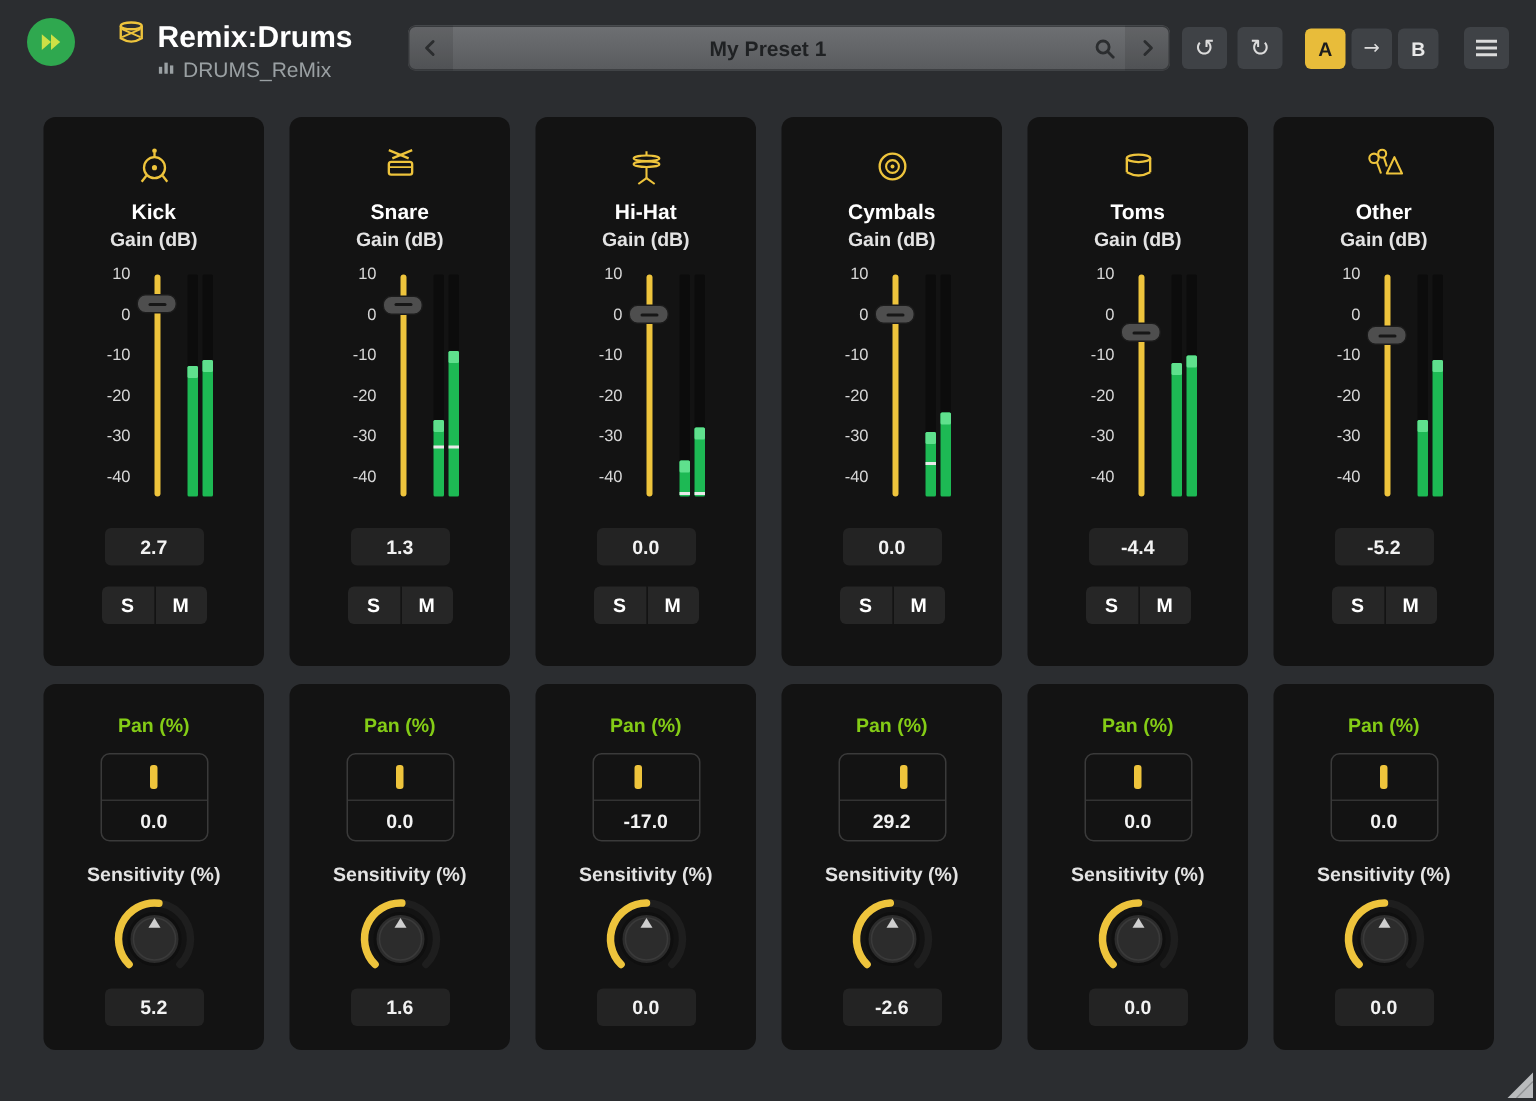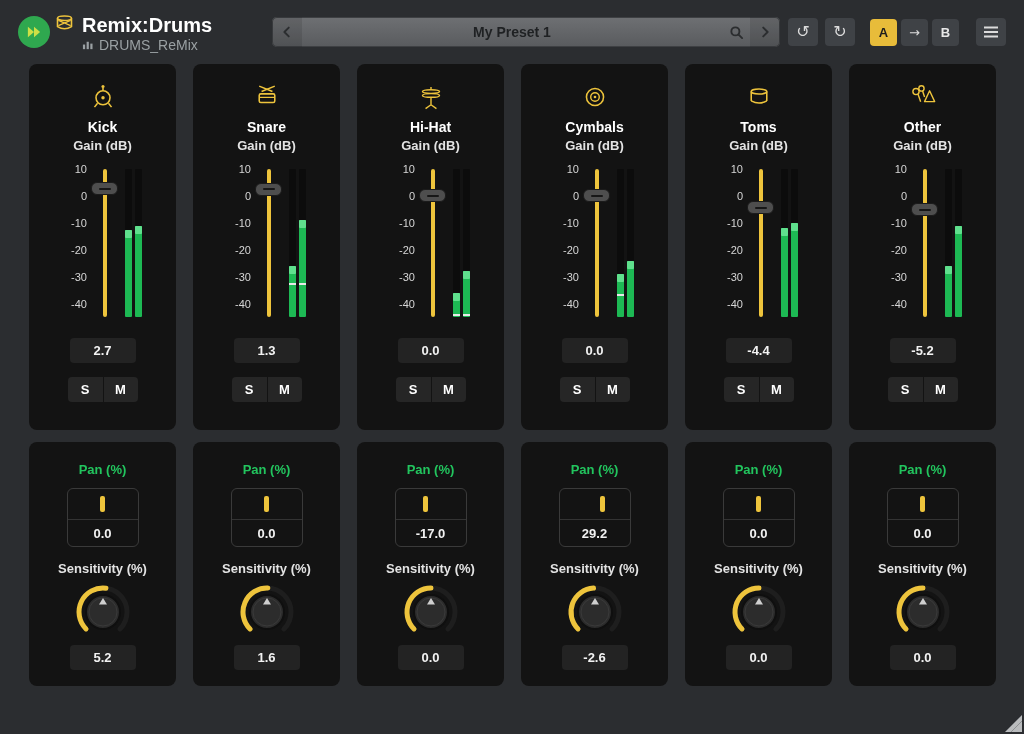--- a/index.html
+++ b/index.html
@@ -8,21 +8,21 @@
     background:#2b2d30;
     font-family:"Liberation Sans",sans-serif;
     -webkit-font-smoothing:antialiased;
     position:relative;
     user-select:none;
   }
   .app{position:absolute;inset:0;}
 
   
   .topbar{height:64px;display:flex;align-items:center;padding:0 18px;box-sizing:border-box;}
-  .brand{display:flex;align-items:center;gap:4px;min-width:240px;}
+  .brand{display:flex;gap:27px;min-width:240px;}
   .play-circle{width:32px;height:32px;border-radius:50%;background:#2fa84f;display:flex;align-items:center;justify-content:center;cursor:pointer;flex:none;}
   .title-block{display:flex;flex-direction:column;gap:1px;}
   .title-row{display:flex;align-items:center;gap:7px;font-size:20px;font-weight:bold;color:#ffffff;line-height:22px;}
   .subtitle-row{display:flex;align-items:center;gap:5px;font-size:14px;color:#9aa0a3;padding-left:28px;line-height:12px;}
 
   .preset-bar{width:508px;height:30px;border-radius:5px;margin-left:14px;
     background:linear-gradient(#6e7073,#595b5e);
     display:flex;align-items:center;box-shadow:inset 0 0 0 1px #3e4043;}
   .preset-chev{width:30px;height:30px;border:none;background:rgba(0,0,0,0.10);display:flex;align-items:center;justify-content:center;cursor:pointer;padding:0;}
   .preset-chev.left{border-radius:5px 0 0 5px;}
@@ -35,21 +35,21 @@
     font-size:16px;line-height:1;display:flex;align-items:center;justify-content:center;cursor:pointer;font-family:"DejaVu Sans",sans-serif;padding:0;}
   .ab-group{display:flex;align-items:center;gap:4px;margin-left:8px;}
   .ab-btn{width:27px;height:27px;border:none;border-radius:4px;font-size:13px;font-weight:bold;
     display:flex;align-items:center;justify-content:center;cursor:pointer;padding:0;}
   .ab-a{background:#e8bc3a;color:#1d1d1d;}
   .ab-b{background:#3f4246;color:#e8e8e8;}
   .ab-arrow{background:#3f4246;color:#dcdcdc;font-weight:normal;font-family:"DejaVu Sans",sans-serif;}
   .menu-btn{margin-left:10px;}
 
   
-  #channels{display:flex;gap:17px;padding:0 29px;}
+  #channels{display:flex;gap:17px;padding:0 29px;margin-top:14px;}
   .strip{width:147px;flex:none;display:flex;flex-direction:column;gap:12px;}
   .panel{background:#131313;border-radius:8px;box-sizing:border-box;}
   .gain-panel{height:366px;display:flex;flex-direction:column;align-items:center;}
   .pan-panel{height:244px;display:flex;flex-direction:column;align-items:center;}
 
   .ch-icon{margin-top:14px;height:38px;display:flex;align-items:center;justify-content:center;}
   .ch-name{margin-top:3px;font-size:14px;font-weight:bold;color:#ffffff;line-height:17px;}
   .ch-sublabel{margin-top:2px;font-size:13px;font-weight:600;color:#e3e3e3;line-height:16px;}
 
   .fader-area{margin-top:10px;display:flex;height:158px;}
@@ -67,21 +67,21 @@
   .meter-fill::before{content:"";position:absolute;top:0;left:0;width:100%;height:8px;background:#5fe08d;border-radius:1px;}
   .peak{position:absolute;left:0;width:100%;height:2px;background:#e9e9e9;}
 
   .value-box{margin-top:16px;width:66px;height:25px;background:#232323;border-radius:4px;
     color:#f2f2f2;font-size:13px;font-weight:bold;display:flex;align-items:center;justify-content:center;cursor:pointer;}
   .sm-row{margin-top:14px;display:flex;}
   .sm{width:35px;height:25px;border:none;background:#262626;color:#ffffff;font-size:13px;font-weight:bold;cursor:pointer;padding:0;}
   .sm:first-child{border-radius:4px 0 0 4px;}
   .sm:last-child{border-radius:0 4px 4px 0;border-left:1px solid #131313;}
 
-  .pan-label{margin-top:20px;font-size:13px;font-weight:600;color:#22c55e;line-height:16px;}
+  .pan-label{margin-top:20px;font-size:13px;font-weight:600;color:#84cc16;line-height:16px;}
   .pan-box{margin-top:10px;width:72px;border:1px solid #3a3a3a;border-radius:6px;box-sizing:border-box;overflow:hidden;cursor:pointer;}
   .pan-slider{height:30px;position:relative;}
   .pan-handle{position:absolute;top:7px;left:50%;width:5px;height:16px;background:#eec43c;border-radius:2px;cursor:grab;}
   .pan-value{height:26px;border-top:1px solid #333333;color:#f2f2f2;font-size:13px;font-weight:bold;display:flex;align-items:center;justify-content:center;}
 
   .sens-label{margin-top:14px;font-size:13px;font-weight:600;color:#e3e3e3;line-height:16px;}
   .knob-wrap{margin-top:4px;width:60px;height:60px;cursor:pointer;}
   .sens-value{margin-top:4px;}
 
   .resize-grip{position:absolute;right:2px;bottom:2px;width:20px;height:20px;cursor:nwse-resize;}

